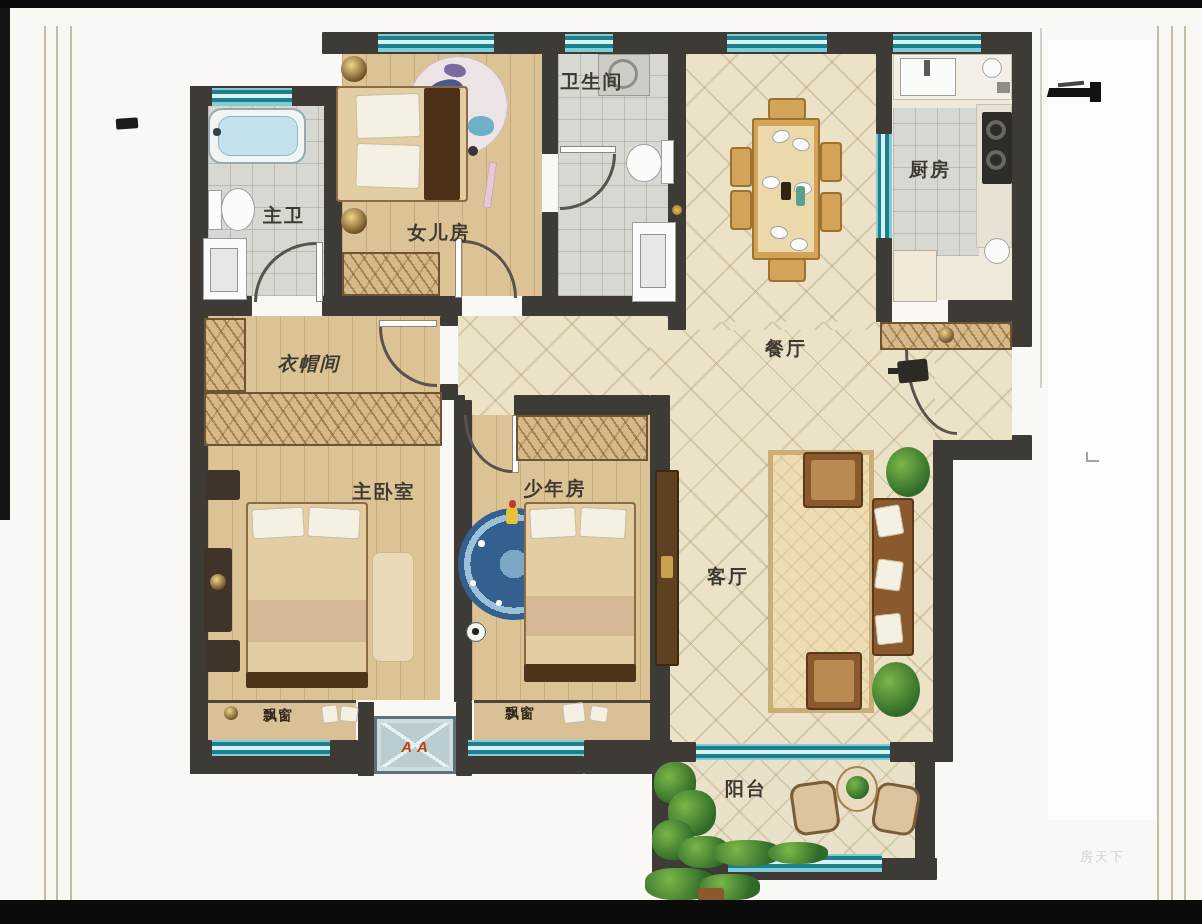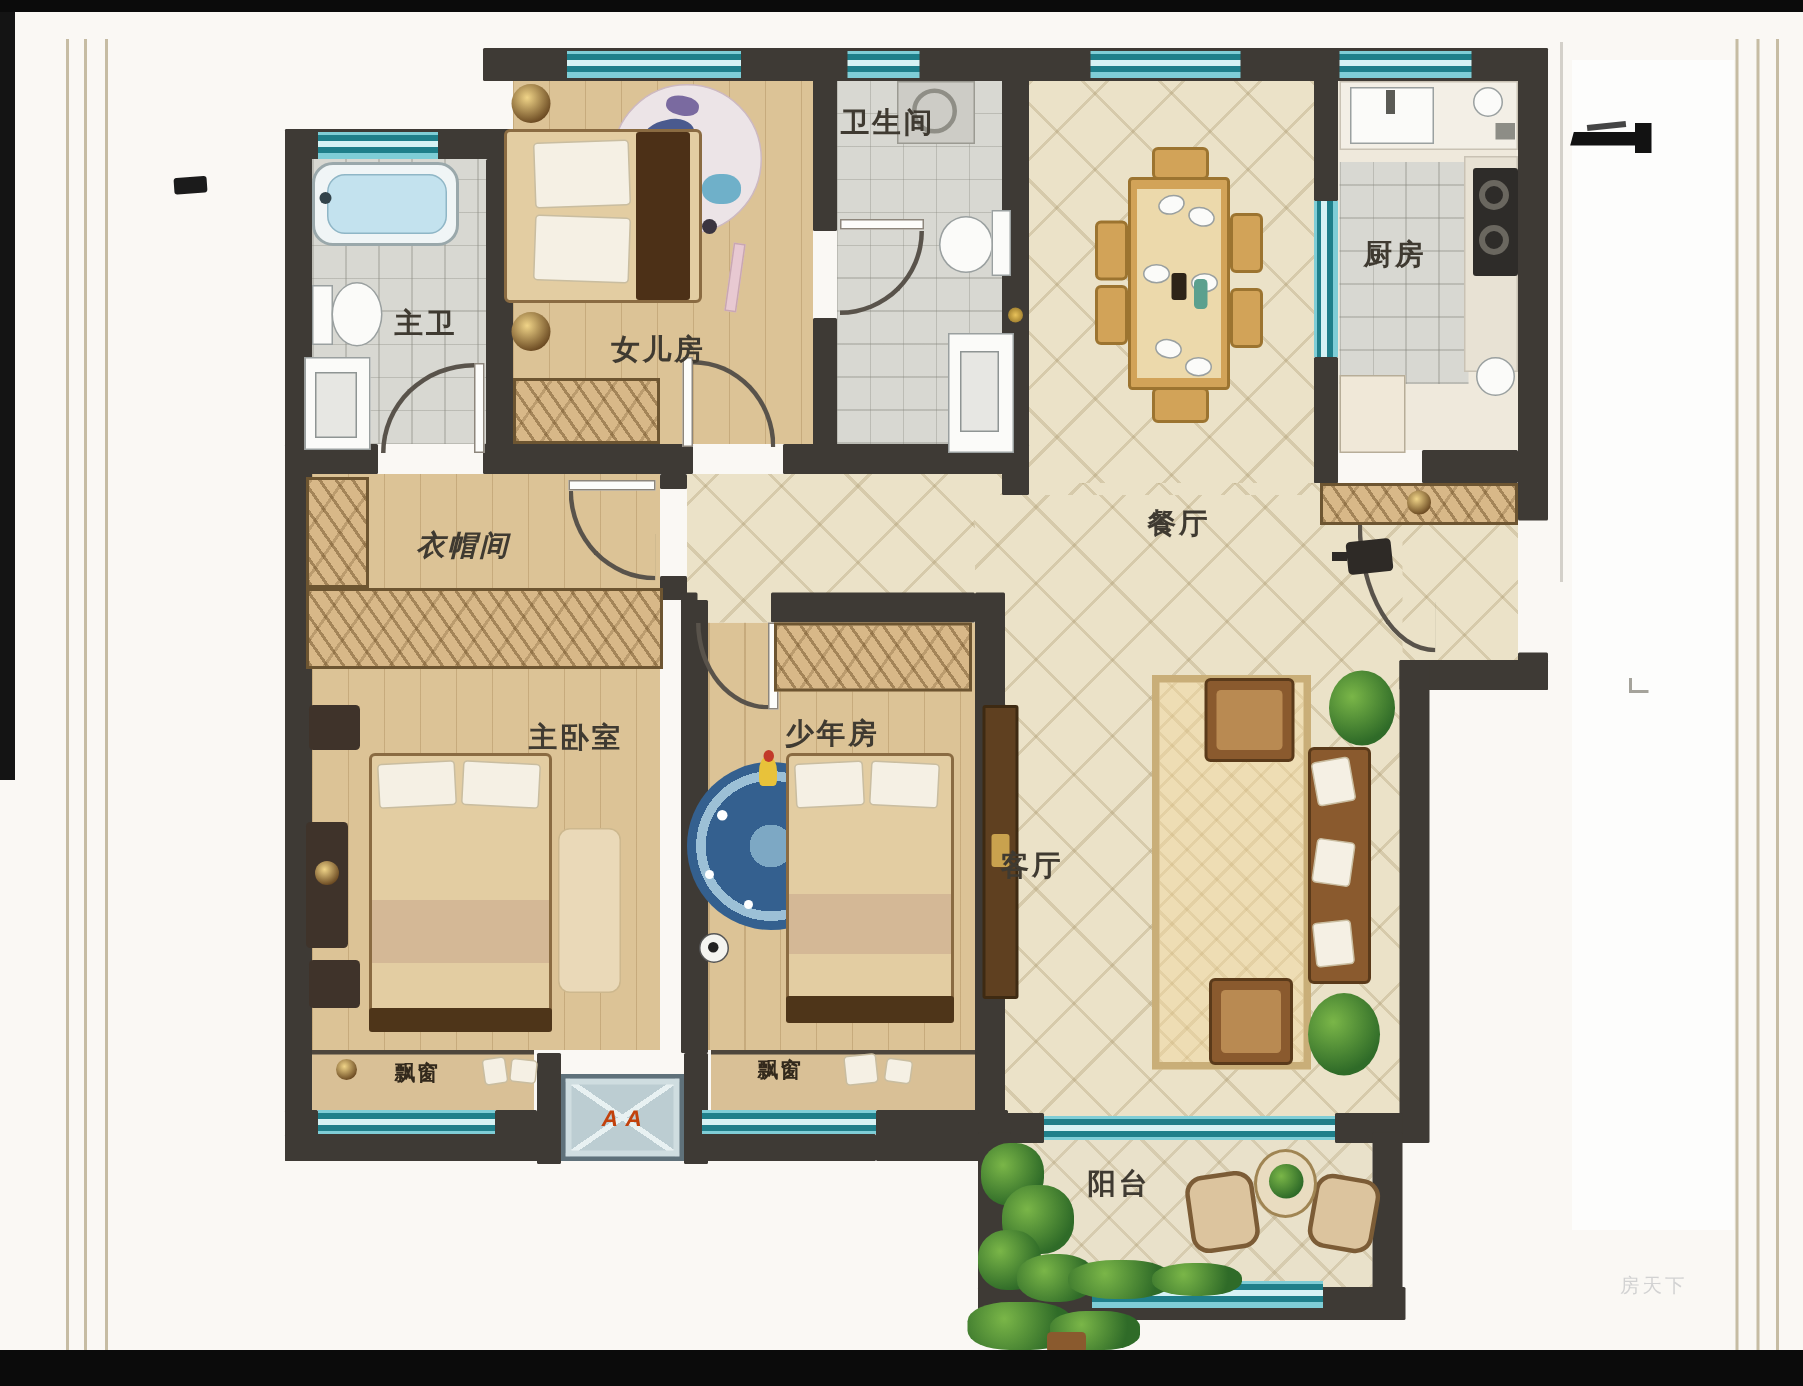--- a/index.html
+++ b/index.html
@@ -264,21 +264,21 @@
   <div style="left:698px;top:888px;width:26px;height:14px;background:#8a5a2e;border-radius:3px;"></div>
 
   <div class="lbl" style="left:284px;top:216px;">主卫</div>
   <div class="lbl" style="left:439px;top:233px;">女儿房</div>
   <div class="lbl" style="left:592px;top:82px;">卫生间</div>
   <div class="lbl" style="left:786px;top:301px;margin-top:48px;">餐厅</div>
   <div class="lbl" style="left:930px;top:170px;">厨房</div>
   <div class="lbl" style="left:309px;top:364px;font-style:italic;">衣帽间</div>
   <div class="lbl" style="left:384px;top:492px;">主卧室</div>
   <div class="lbl" style="left:555px;top:489px;">少年房</div>
-  <div class="lbl" style="left:688px;top:577px;">客厅</div>
+  <div class="lbl" style="left:728px;top:577px;">客厅</div>
   <div class="lbl" style="left:746px;top:789px;">阳台</div>
   <div class="lbl small" style="left:278px;top:716px;color:#33291c;">飘窗</div>
   <div class="lbl small" style="left:520px;top:714px;color:#33291c;">飘窗</div>
 
   <div class="wm" style="left:1022px;top:848px;width:180px;height:56px;">
     <span style="left:58px;top:0;font-size:13px;letter-spacing:2px;">房天下</span>
   </div>
 
 </div>
 

